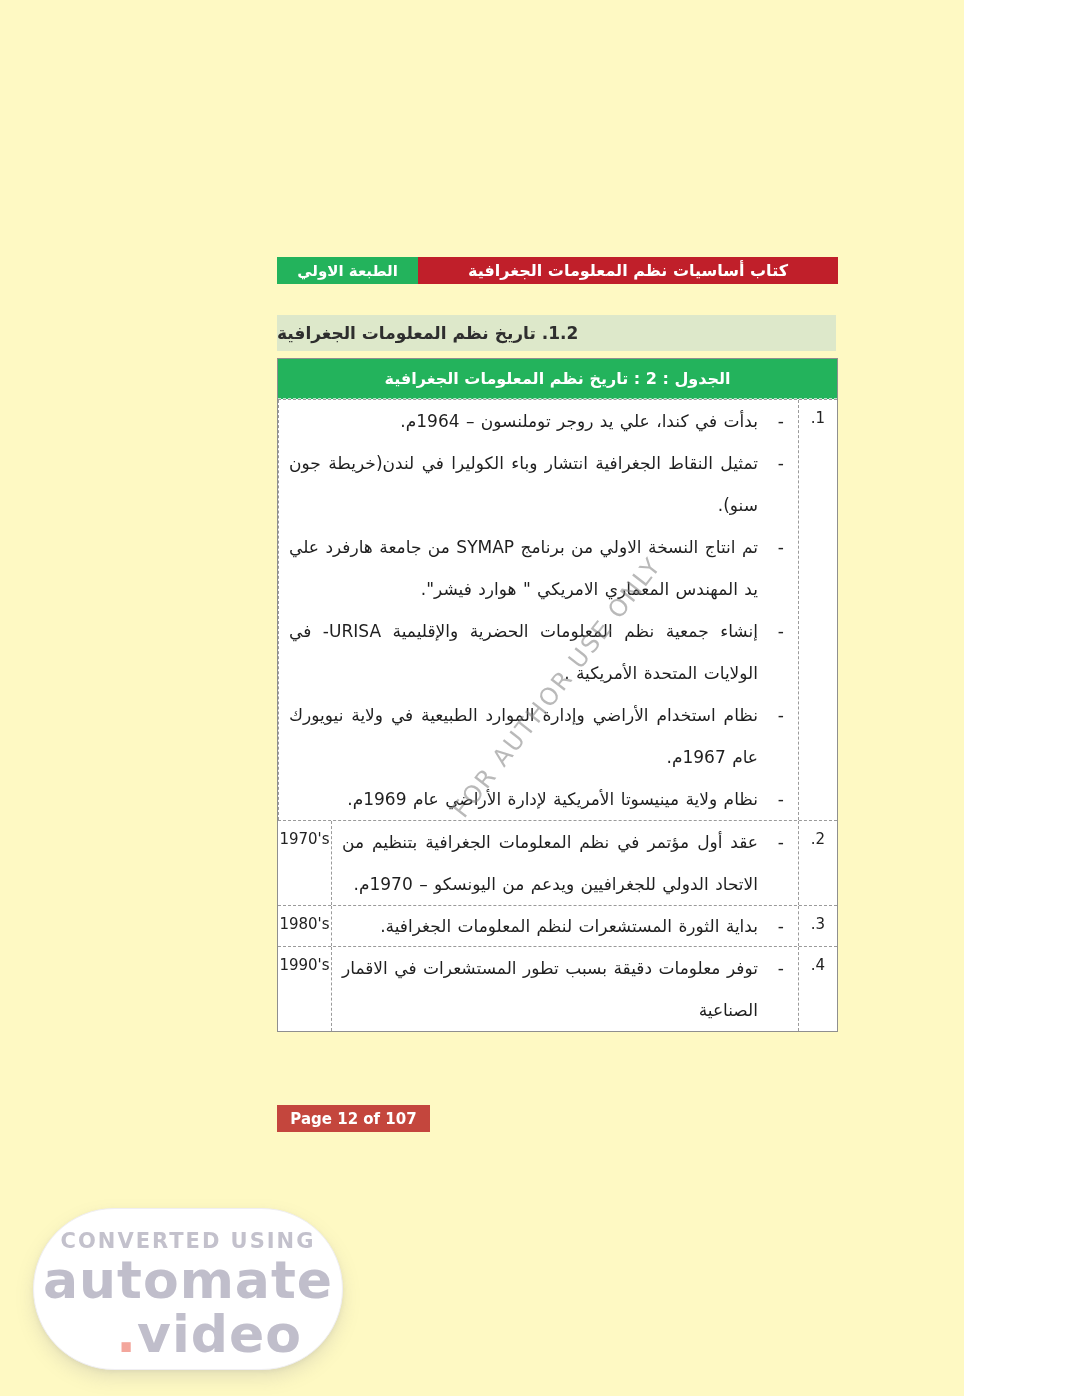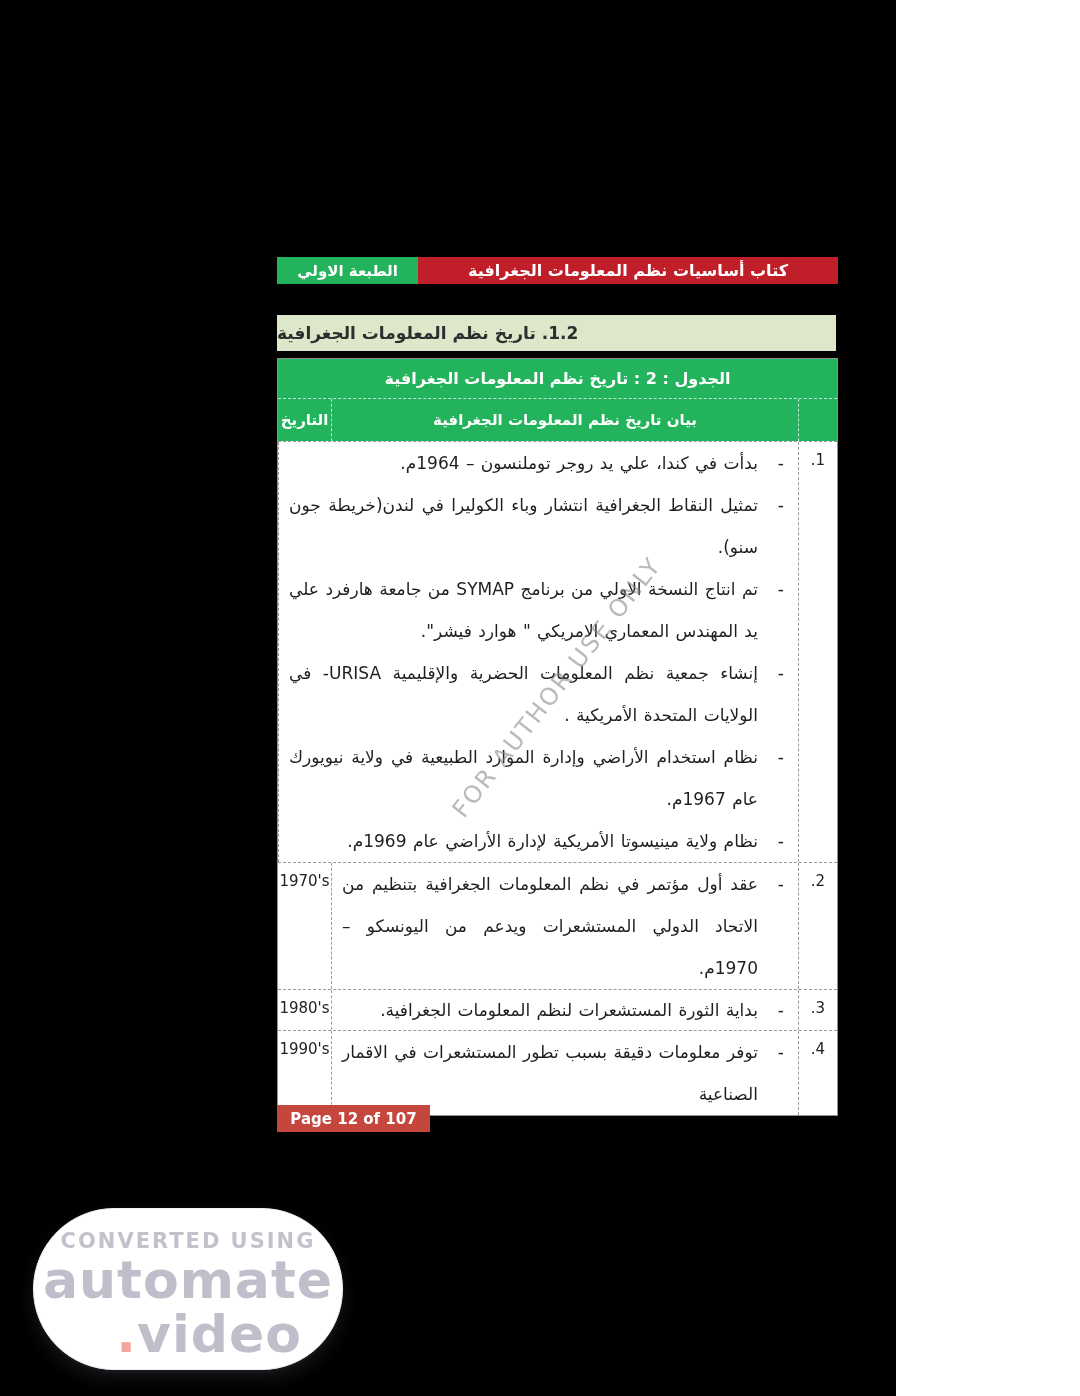--- a/index.html
+++ b/index.html
@@ -1,18 +1,18 @@
 <!DOCTYPE html>
 <html lang="ar"><head>
 <meta charset="utf-8">
 <style>
   * { margin:0; padding:0; box-sizing:border-box; }
   html,body { width:1080px; height:1396px; background:#ffffff;
     font-family:"DejaVu Sans","Liberation Sans",sans-serif; }
-  .page { position:relative; width:896px; height:1396px; background:#000000; overflow:hidden; }
+  .page { position:relative; width:964px; height:1396px; background:#fef9c3; overflow:hidden; }
 
   
   .topbar { position:absolute; left:277px; top:257px; width:561px; height:27px; display:flex; }
   .topbar .edition { width:141px; background:var(--green); color:#fff; font-weight:bold;
     font-size:15px; display:flex; align-items:center; justify-content:center; }
   .topbar .booktitle { flex:1; background:var(--red); color:#fff; font-weight:bold;
     font-size:16px; display:flex; align-items:center; justify-content:center; direction:rtl; }
 
   
   .band { position:absolute; left:277px; top:315px; width:559px; height:36px;
@@ -85,25 +85,20 @@
     <div class="booktitle">كتاب أساسيات نظم المعلومات الجغرافية</div>
   </div>
 
   <div class="band">
     <div class="heading">1.2. تاريخ نظم المعلومات الجغرافية</div>
   </div>
 
   <div class="gtable">
     <div class="title-row">الجدول : 2 : تاريخ نظم المعلومات الجغرافية</div>
 
-    <div class="head-row">
-      <div class="cell-date">التاريخ</div>
-      <div class="cell-desc">بيان تاريخ نظم المعلومات الجغرافية</div>
-      <div class="cell-num"></div>
-    </div>
 
     <div class="body-row">
       <div class="cell-desc">
         <div class="bullet">
           <span class="dash">-</span>
           <div class="btext">بدأت في كندا، علي يد روجر توملنسون – 1964م.</div>
         </div>
         <div class="bullet">
           <span class="dash">-</span>
           <div class="btext">تمثيل النقاط الجغرافية انتشار وباء الكوليرا في لندن(خريطة جون سنو).</div>
@@ -126,21 +121,21 @@
         </div>
       </div>
       <div class="cell-num">.1</div>
     </div>
 
     <div class="body-row">
       <div class="cell-date">1970's</div>
       <div class="cell-desc">
         <div class="bullet">
           <span class="dash">-</span>
-          <div class="btext">عقد أول مؤتمر في نظم المعلومات الجغرافية بتنظيم من الاتحاد الدولي المستشعرات ويدعم من اليونسكو – 1970م.</div>
+          <div class="btext">عقد أول مؤتمر في نظم المعلومات الجغرافية بتنظيم من الاتحاد الدولي للجغرافيين ويدعم من اليونسكو – 1970م.</div>
         </div>
       </div>
       <div class="cell-num">.2</div>
     </div>
 
     <div class="body-row row-tight">
       <div class="cell-date">1980's</div>
       <div class="cell-desc">
         <div class="bullet">
           <span class="dash">-</span>

